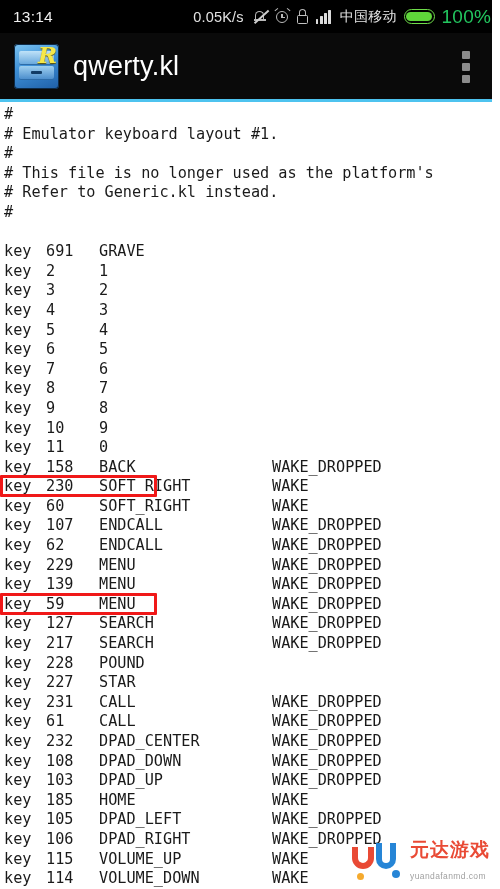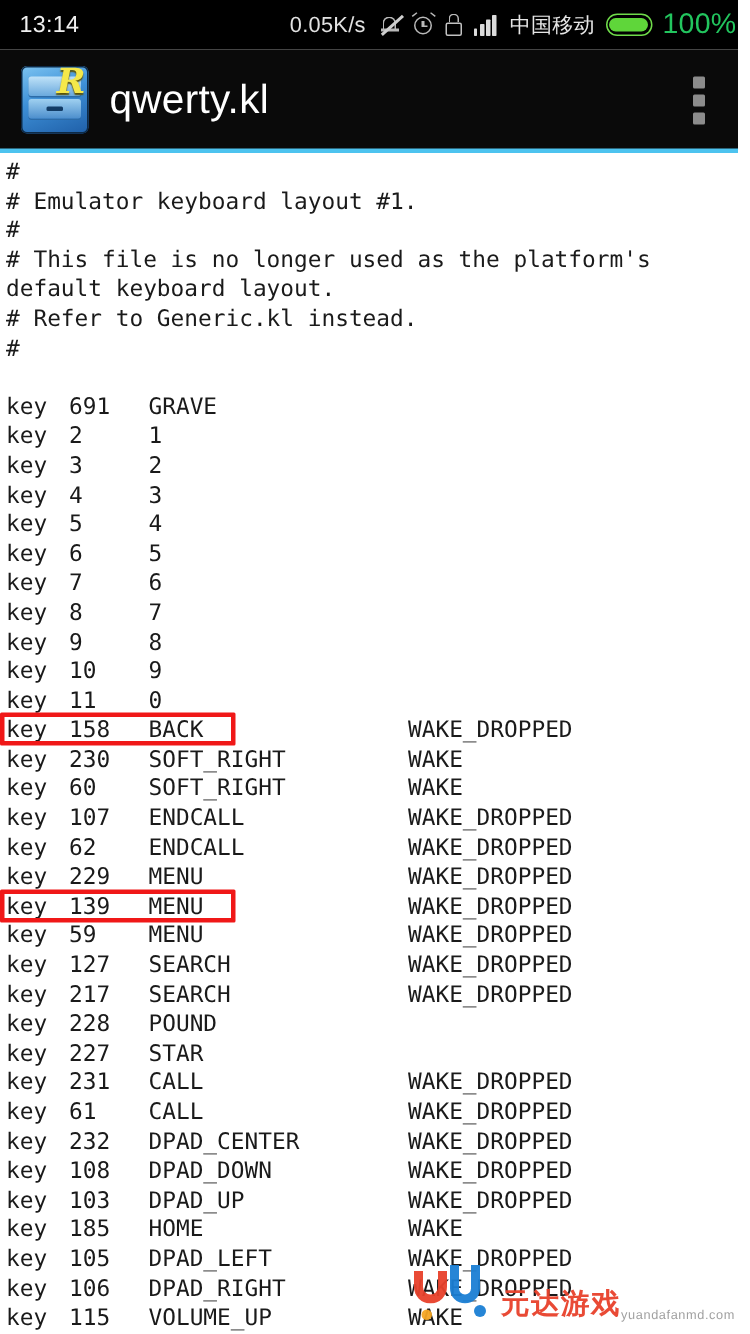--- a/index.html
+++ b/index.html
@@ -176,21 +176,21 @@
   }
   .wm-mark .u-blue {
     position:absolute; left:24px; top:0px; width:20px; height:26px;
     border:6px solid #1b7fd4; border-top:none;
     border-radius:0 0 11px 11px;
   }
   .wm-mark .dot-blue {
     position:absolute; left:40px; top:27px; width:8px; height:8px;
     background:#1b7fd4; border-radius:50%;
   }
-  .wm-text { display:flex; flex-direction:row; align-items:flex-start; padding-bottom:2px; }
+  .wm-text { display:flex; flex-direction:column; align-items:flex-start; padding-bottom:2px; }
   .wm-cn {
     font-family:"DejaVu Sans", sans-serif; font-weight:bold;
     font-size:19px; color:#e8412b; letter-spacing:1px; line-height:1.05;
   }
   .wm-en {
     font-family:"Liberation Sans", sans-serif;
     font-size:8.5px; color:#9b9b9b; letter-spacing:.4px; margin-top:11px;
   }
 </style>
 </head>
@@ -247,21 +247,20 @@
     </span>
   </div>
   <div class="divider"></div>
 
   <div class="content">
     <div id="comment-block">
         <div class="cline comment">#</div>
         <div class="cline comment"># Emulator keyboard layout #1.</div>
         <div class="cline comment">#</div>
         <div class="cline comment"># This file is no longer used as the platform's</div>
-        <div class="cline comment">default keyboard layout.</div>
         <div class="cline comment"># Refer to Generic.kl instead.</div>
         <div class="cline comment">#</div>
         <div class="cline comment"></div>
       </div>
     <div id="key-rows">
         <div class="krow">
           <span class="c-key">key</span>
           <span class="c-code">691</span>
           <span class="c-label">GRAVE</span>
           <span class="c-flag"></span>

